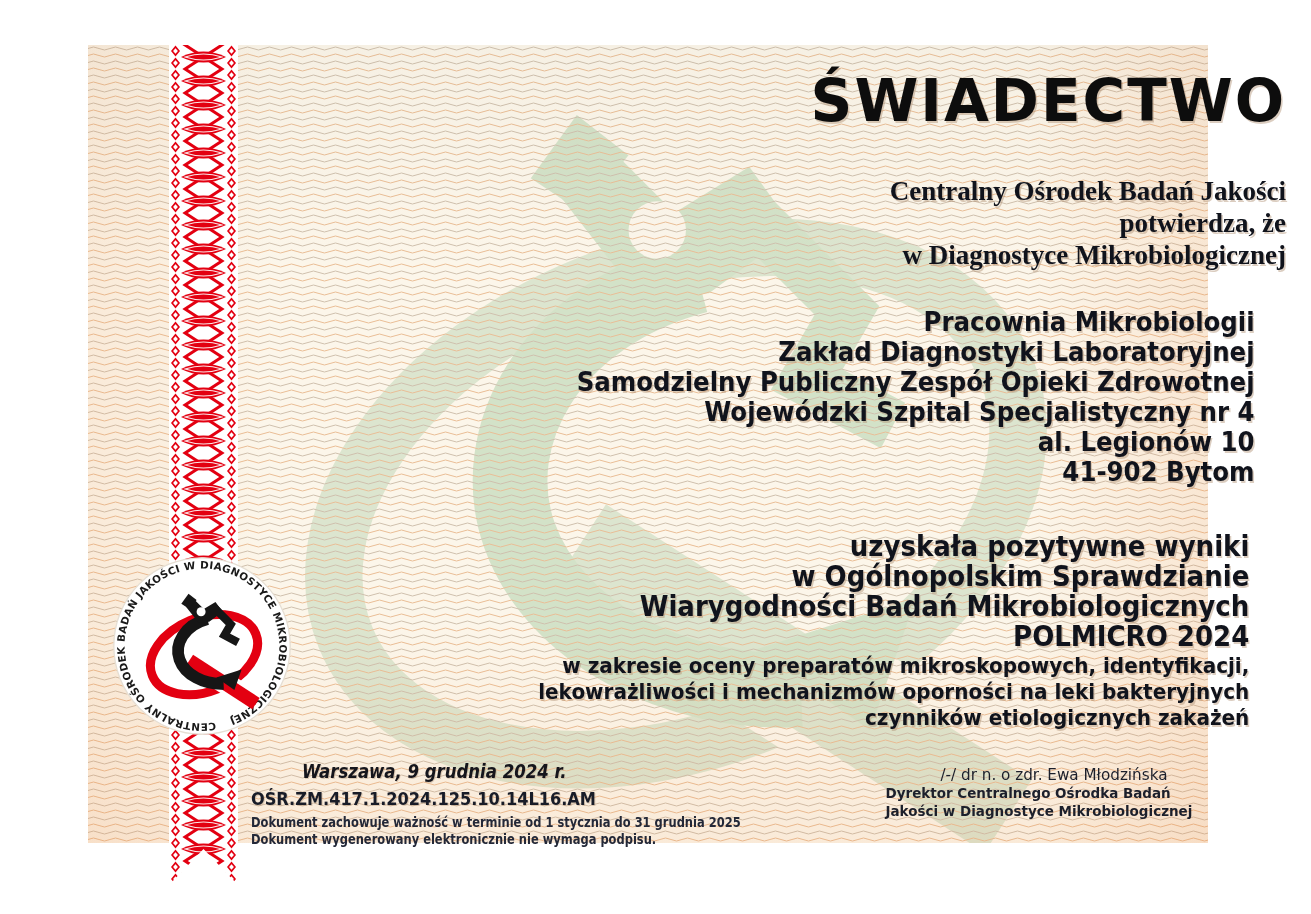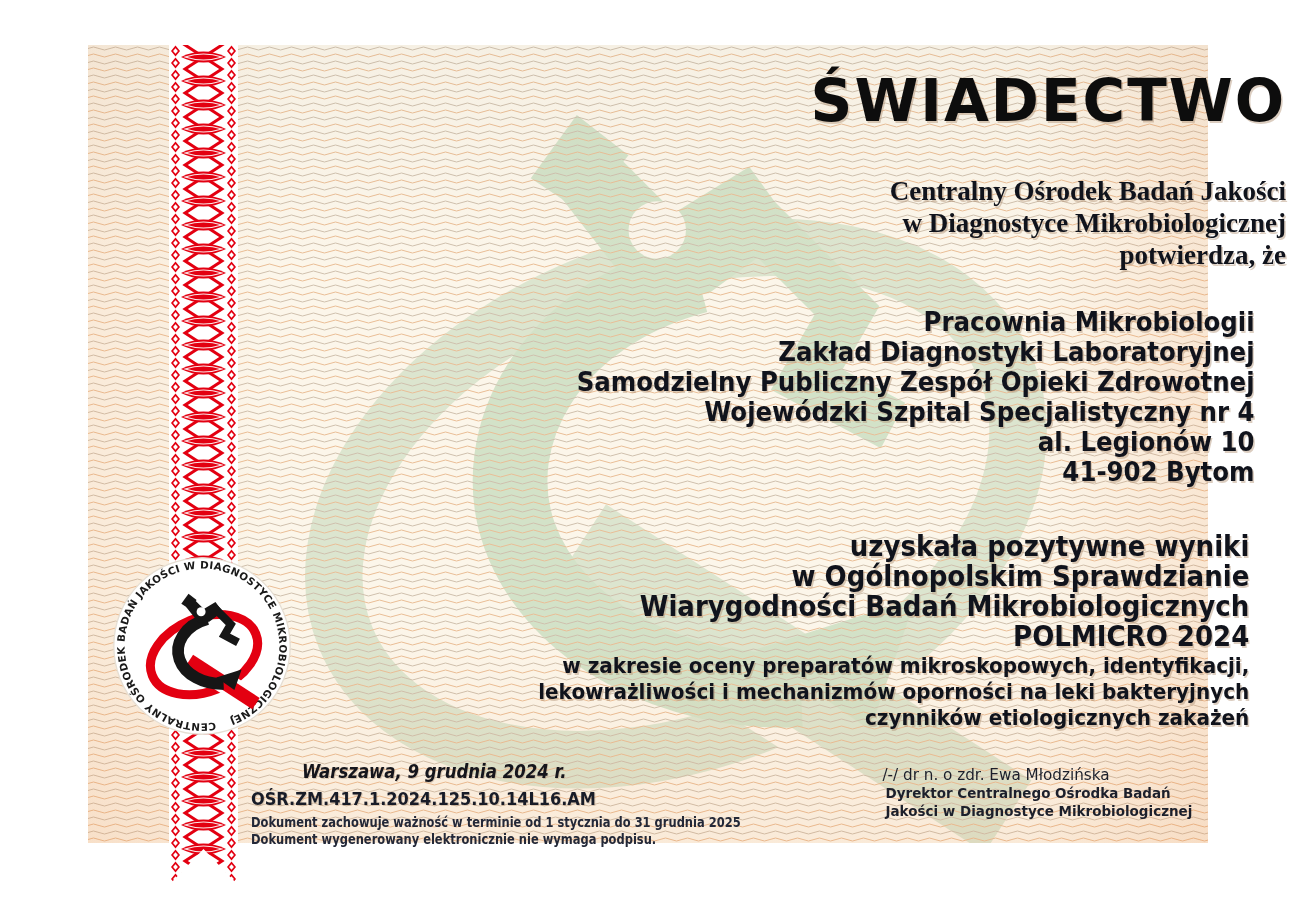--- a/index.html
+++ b/index.html
@@ -31,21 +31,21 @@
   .achievement{margin-top:45px;font-size:28px;line-height:30px;font-weight:bold;color:#10131c;
     transform:scaleX(.93);transform-origin:50% 0;}
   .scope{margin-top:1px;font-size:21.5px;line-height:26px;font-weight:bold;color:#10131c;
     transform:scaleX(.93);transform-origin:50% 0;}
   .date-line{position:absolute;left:302px;top:760px;z-index:3;font-size:19px;font-weight:bold;font-style:italic;
     white-space:nowrap;color:#15151c;transform:scaleX(.87);transform-origin:0 0;text-shadow:1px 1px 0 rgba(175,145,115,.4);}
   .ref-line{position:absolute;left:251px;top:789px;z-index:3;font-size:17px;font-weight:bold;white-space:nowrap;
     color:#181c28;transform:scaleX(.95);transform-origin:0 0;text-shadow:1px 1px 0 rgba(175,145,115,.4);}
   .validity{position:absolute;left:251px;top:814px;z-index:3;font-size:13.5px;line-height:17px;font-weight:bold;
     white-space:nowrap;color:#232838;transform:scaleX(.85);transform-origin:0 0;}
-  .signature{position:absolute;left:875px;top:765px;width:300px;z-index:3;text-align:left;color:#1c1f2b;}
+  .signature{position:absolute;left:875px;top:765px;width:300px;z-index:3;text-align:right;color:#1c1f2b;}
   .sig-name{font-size:16px;font-weight:normal;white-space:nowrap;transform:scaleX(.95);transform-origin:50% 0;}
   .sig-title{font-size:14.5px;line-height:18px;font-weight:bold;white-space:nowrap;transform:scaleX(.93);transform-origin:50% 0;}
 </style>
 </head>
 <body>
 
 <div class="page">
 
   <div class="cert-area">
 
@@ -116,22 +116,22 @@
         <circle cx="-1" cy="-42" r="5" fill="#ffffff"></circle>
       </g>
     </svg>
   </div>
 
   <div class="content">
     <div class="title emboss">ŚWIADECTWO</div>
 
     <div class="issuer emboss">
       <div>Centralny Ośrodek Badań Jakości</div>
+      <div>potwierdza, że</div>
       <div>w Diagnostyce Mikrobiologicznej</div>
-      <div>potwierdza, że</div>
     </div>
 
     <div class="recipient emboss">
       <div>Pracownia Mikrobiologii</div>
       <div>Zakład Diagnostyki Laboratoryjnej</div>
       <div>Samodzielny Publiczny Zespół Opieki Zdrowotnej</div>
       <div>Wojewódzki Szpital Specjalistyczny nr 4</div>
       <div>al. Legionów 10</div>
       <div>41-902 Bytom</div>
     </div>

